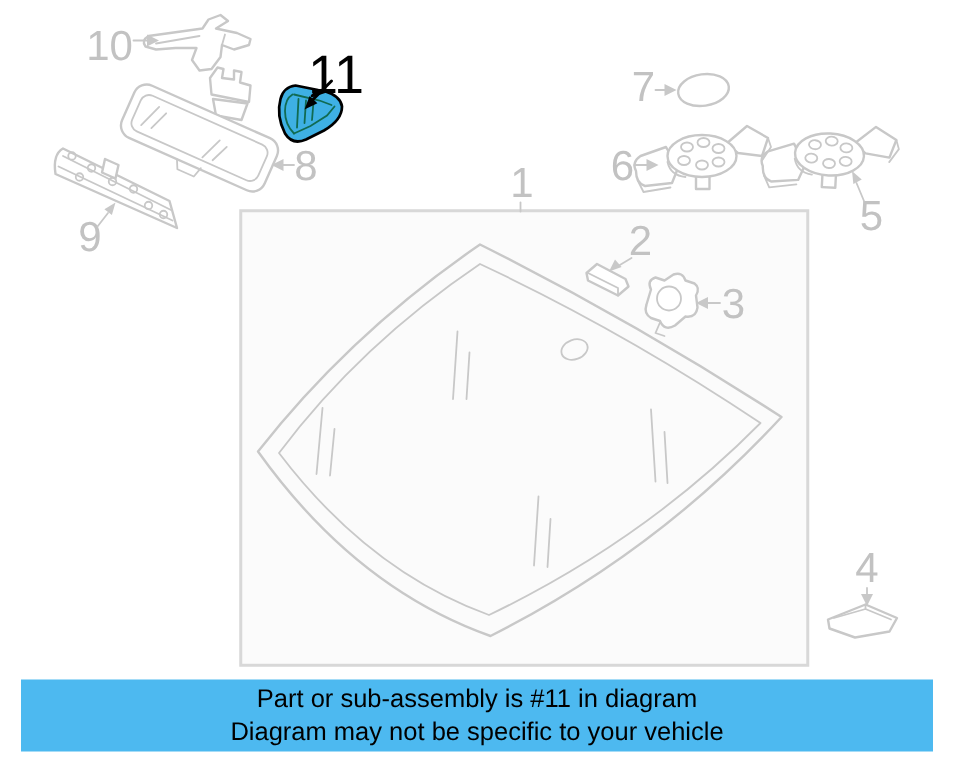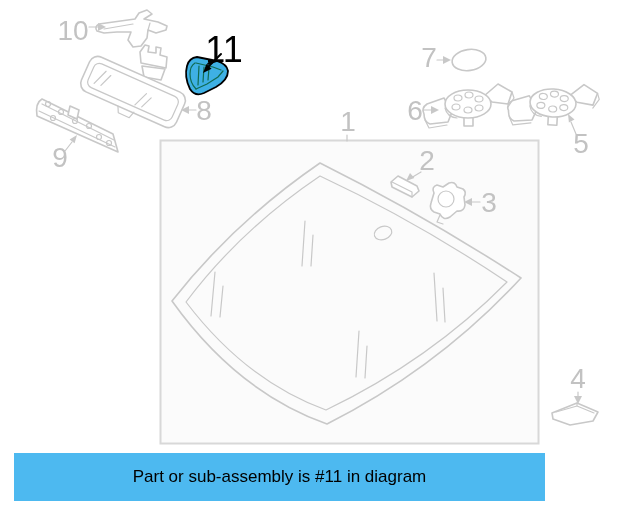--- a/index.html
+++ b/index.html
@@ -13,21 +13,21 @@
   .lnw { fill:#ffffff; stroke:var(--line-gray,#c8c8c8); stroke-width:1.6; stroke-linecap:round; stroke-linejoin:round; }
   .box { fill:var(--box-fill,#fbfbfb); stroke:var(--box-border,#d8d8d8); stroke-width:2; }
   .lbl { font-size:28px; fill:var(--label-gray,#c2c2c2); }
   .lbl11 { font-size:36px; fill:#000; }
   .ah  { fill:var(--line-gray,#c8c8c8); stroke:none; }
   .ahb { fill:#000; stroke:none; }
   .lnb { fill:none; stroke:#000; stroke-width:2; stroke-linecap:round; }
   .hl  { fill:var(--highlight-fill,#3eb0e4); stroke:var(--highlight-stroke,#000); stroke-width:1.8; stroke-linejoin:round; }
   .hld { fill:none; stroke:var(--highlight-detail,#116b52); stroke-width:1.2; stroke-linecap:round; }
   .banner {
-    position:absolute; left:14px; top:453px; width:531px; height:48px;
+    position:absolute; left:14px; top:453px; width:608px; height:48px;
     background:var(--banner-bg,#4db9f0); color:var(--banner-text,#000);
     display:flex; flex-direction:column; justify-content:center; align-items:center;
     font-size:17px; line-height:22px; text-align:center;
   }
 </style>
 </head>
 <body>
 
 <div class="canvas">
   <svg width="640" height="512" viewBox="0 0 640 512">
@@ -187,14 +187,15 @@
     <g>
       <text class="lbl11" x="224" y="62" text-anchor="middle">11</text>
       <line class="lnb" x1="221" y1="54" x2="208" y2="67"></line>
       <polygon class="ahb" points="203,73 211.6,68.8 206.4,64"></polygon>
     </g>
   </svg>
 
   
   <div class="banner">
     <div>Part or sub-assembly is #11 in diagram</div>
+    <div>Diagram may not be specific to your vehicle</div>
   </div>
 </div>
 
 </body></html>

